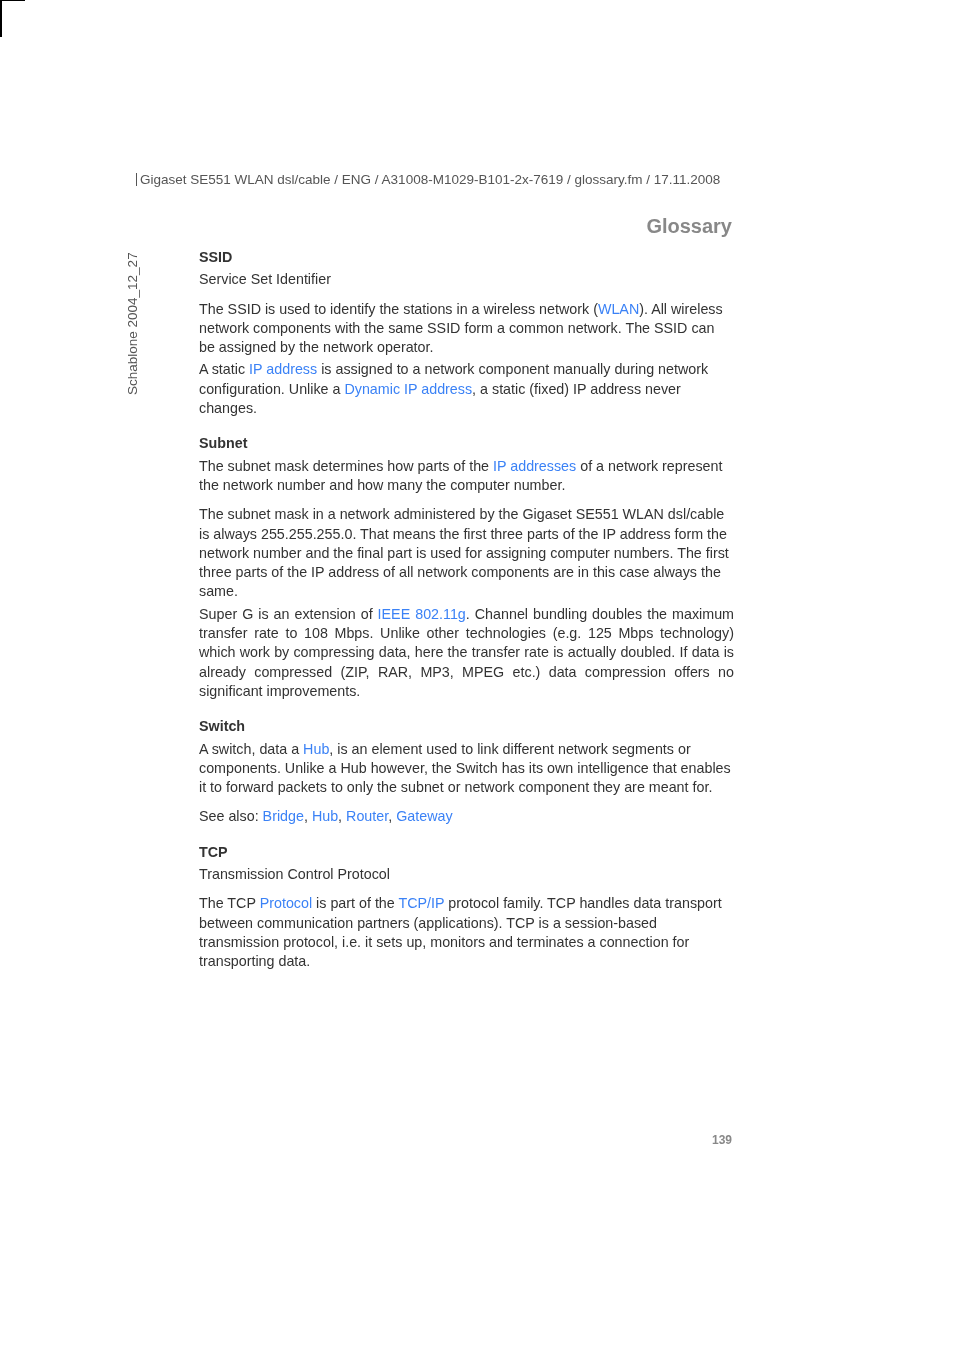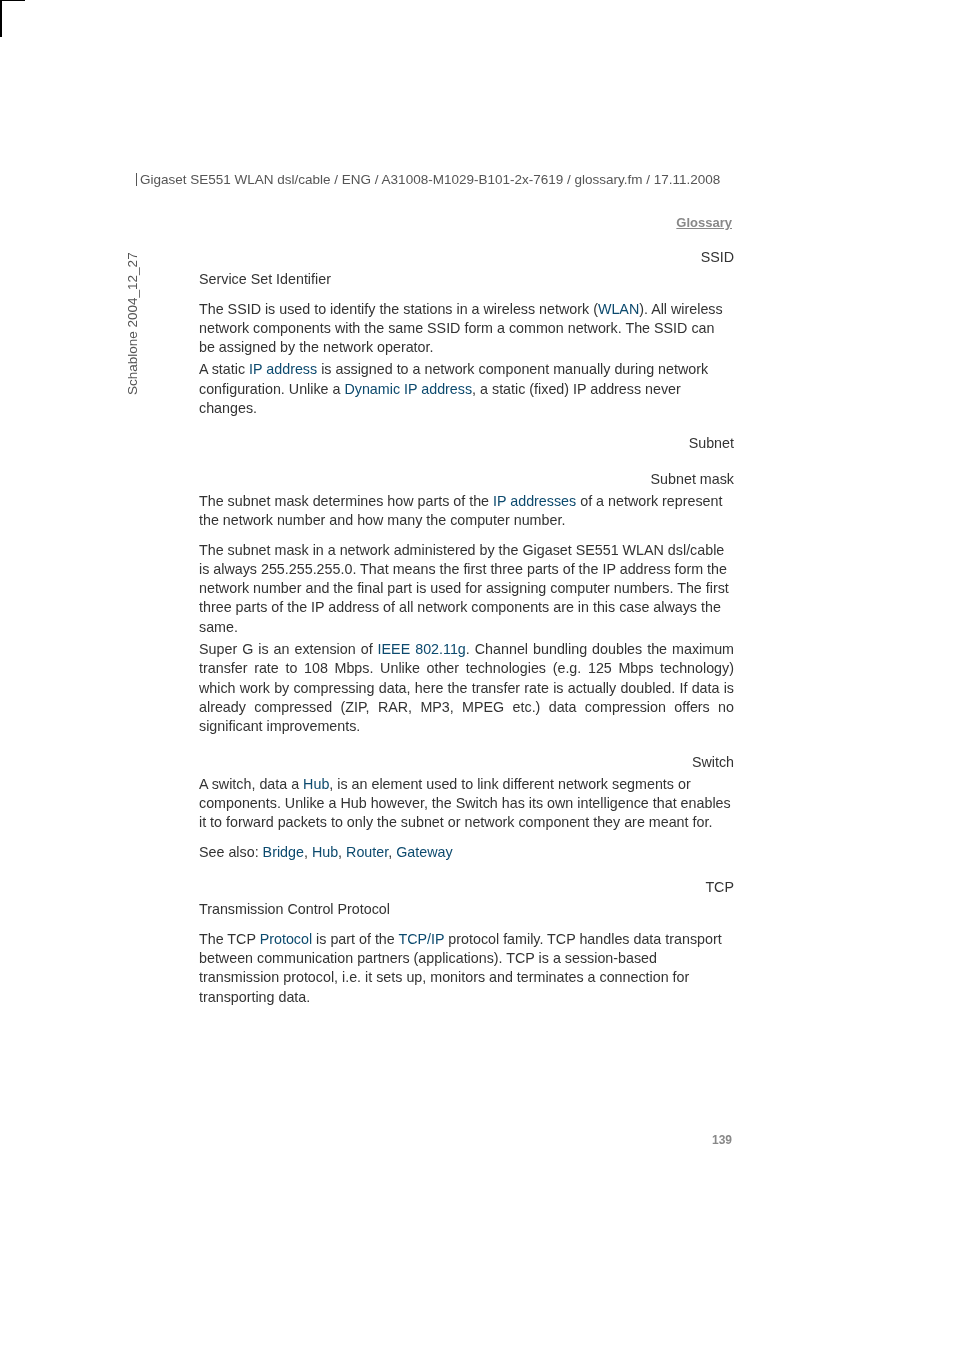--- a/index.html
+++ b/index.html
@@ -29,53 +29,51 @@
     left: -4px;
     top: 1px;
     width: 1px;
     height: 13px;
     background: #555;
   }
   .section-label {
     position: absolute;
     top: 215px;
     right: 222px;
-    font-size: 13px;
+    font-size: 20px;
     font-weight: 700;
     color: #888;
-    text-decoration: underline;
   }
   .sidebar-text {
     position: absolute;
     top: 395px;
     left: 125px;
     transform: rotate(-90deg);
     transform-origin: left top;
     font-size: 13.5px;
     color: #555;
   }
   .content {
     position: absolute;
     top: 248px;
     left: 199px;
     width: 535px;
     font-size: 14.3px;
     line-height: 1.35;
     color: #333;
   }
   .term {
-    font-weight: 400;
+    font-weight: 700;
     margin-top: 16px;
-    text-align: right;
   }
   .term.first { margin-top: 0; }
   .definition { margin-top: 3px; }
   .para-gap { margin-top: 10px; }
   a.link {
-    color: #0c4a6e;
+    color: #3b82f6;
     text-decoration: none;
     cursor: pointer;
   }
   .page-num {
     position: absolute;
     top: 1133px;
     right: 222px;
     font-size: 12px;
     font-weight: 700;
     color: #888;
@@ -102,21 +100,20 @@
   <div class="definition para-gap">
     <span>The SSID is used to identify the stations in a wireless network (</span><a class="link">WLAN</a><span>). All wireless network components with the same SSID form a common network. The SSID can be assigned by the network operator.</span>
   </div>
 
   <div class="definition">
     <span>A static </span><a class="link">IP address</a><span> is assigned to a network component manually during network configuration. Unlike a </span><a class="link">Dynamic IP address</a><span>, a static (fixed) IP address never changes.</span>
   </div>
 
   <div class="term">Subnet</div>
 
-  <div class="term">Subnet mask</div>
   <div class="definition">
     <span>The subnet mask determines how parts of the </span><a class="link">IP addresses</a><span> of a network represent the network number and how many the computer number.</span>
   </div>
   <div class="definition para-gap">The subnet mask in a network administered by the Gigaset SE551 WLAN dsl/cable is always 255.255.255.0. That means the first three parts of the IP address form the network number and the final part is used for assigning computer numbers. The first three parts of the IP address of all network components are in this case always the same.</div>
 
   <div class="definition" style="text-align:justify;">
     <span>Super G is an extension of </span><a class="link">IEEE 802.11g</a><span>. Channel bundling doubles the maximum transfer rate to 108 Mbps. Unlike other technologies (e.g. 125 Mbps technology) which work by compressing data, here the transfer rate is actually doubled. If data is already compressed (ZIP, RAR, MP3, MPEG etc.) data compression offers no significant improvements.</span>
   </div>
 
   <div class="term">Switch</div>

